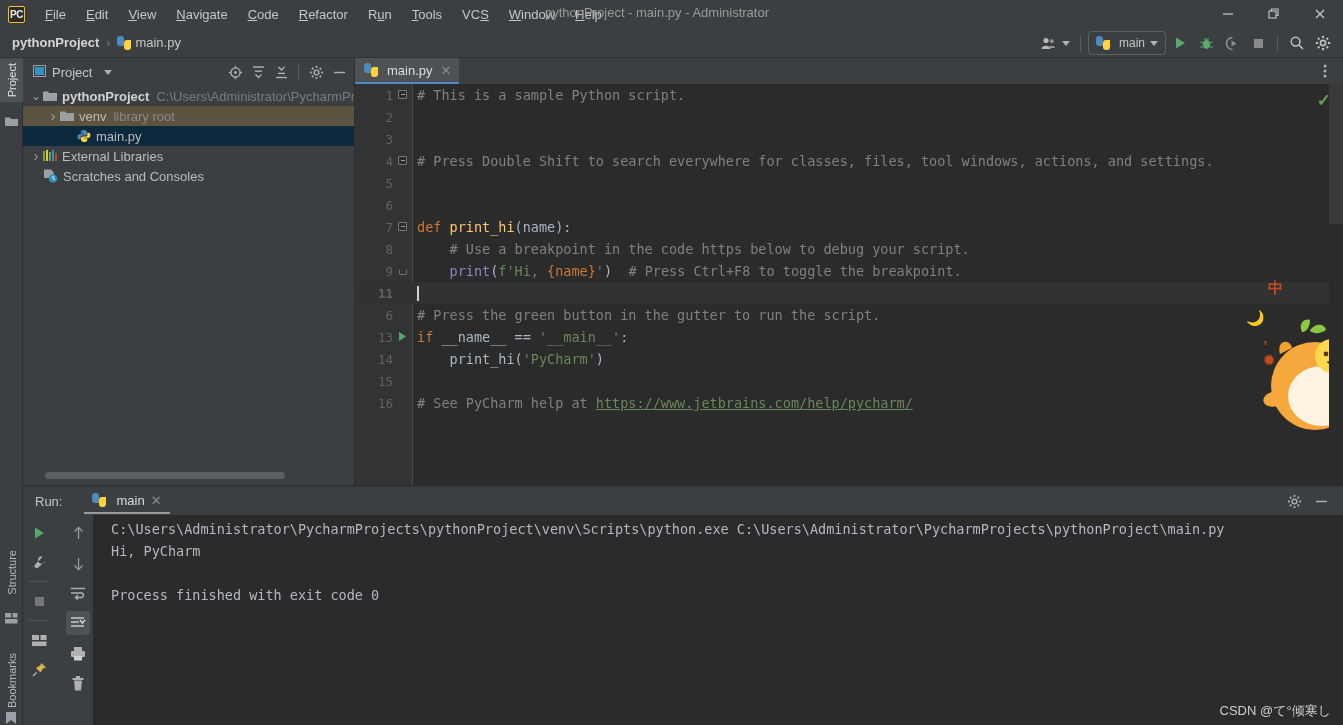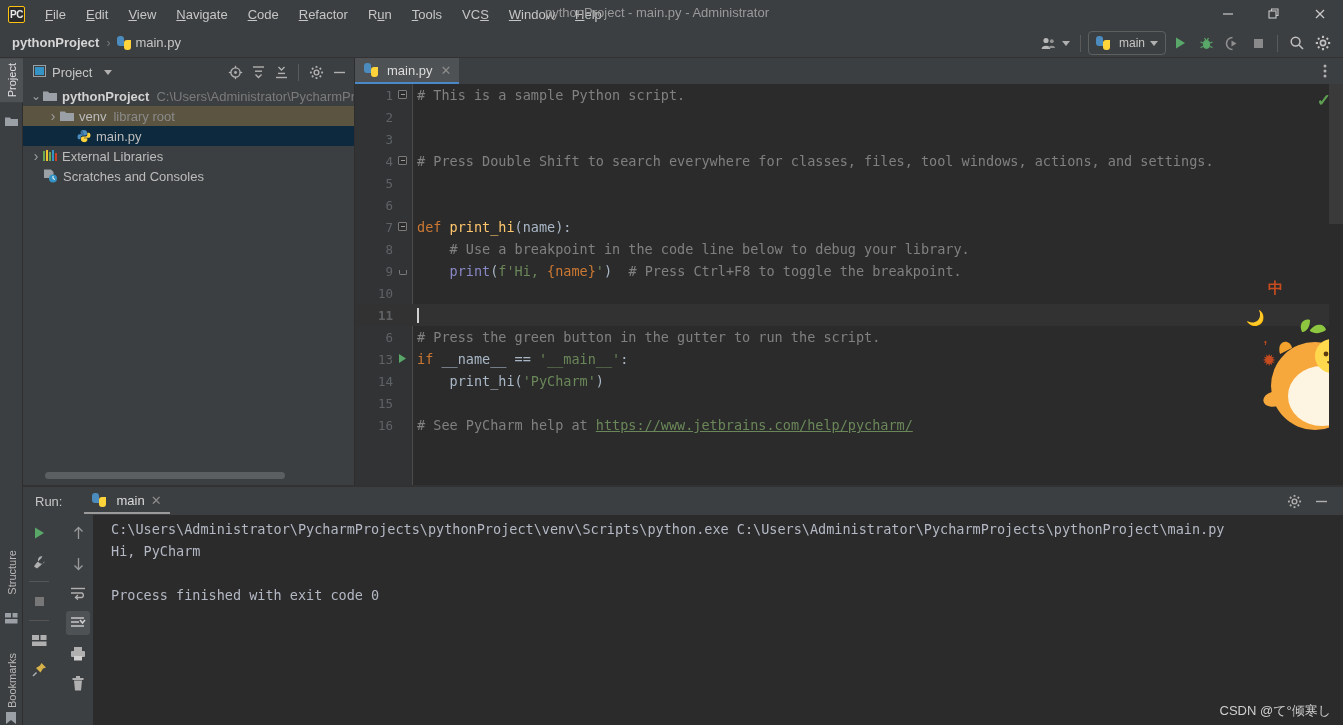--- a/index.html
+++ b/index.html
@@ -612,31 +612,26 @@
             <span class="ctext"></span>
           </div>
           <div class="cline">
             <span class="lnum">7</span>
             <span class="gmark"><span class="foldicon"></span></span>
             <span class="ctext"><span class="kw">def </span><span class="fn">print_hi</span><span class="var">(name):</span></span>
           </div>
           <div class="cline">
             <span class="lnum">8</span>
             <span class="gmark"></span>
-            <span class="ctext"><span class="cmt">    # Use a breakpoint in the code line below to debug your library.</span></span>
+            <span class="ctext"><span class="cmt">    # Use a breakpoint in the code https below to debug your script.</span></span>
           </div>
           <div class="cline">
             <span class="lnum">9</span>
             <span class="gmark"><span class="foldend"></span></span>
             <span class="ctext"><span class="var">    </span><span class="bi">print</span><span class="var">(</span><span class="str">f'Hi, </span><span class="fstr-br">{name}</span><span class="str">'</span><span class="var">)</span><span class="cmt">  # Press Ctrl+F8 to toggle the breakpoint.</span></span>
-          </div>
-          <div class="cline">
-            <span class="lnum">10</span>
-            <span class="gmark"></span>
-            <span class="ctext"></span>
           </div>
           <div class="cline current">
             <span class="lnum">11</span>
             <span class="gmark"></span>
             <span class="ctext"><span class="caret-bar"></span></span>
           </div>
           <div class="cline">
             <span class="lnum">6</span>
             <span class="gmark"></span>
             <span class="ctext"><span class="cmt"># Press the green button in the gutter to run the script.</span></span>

